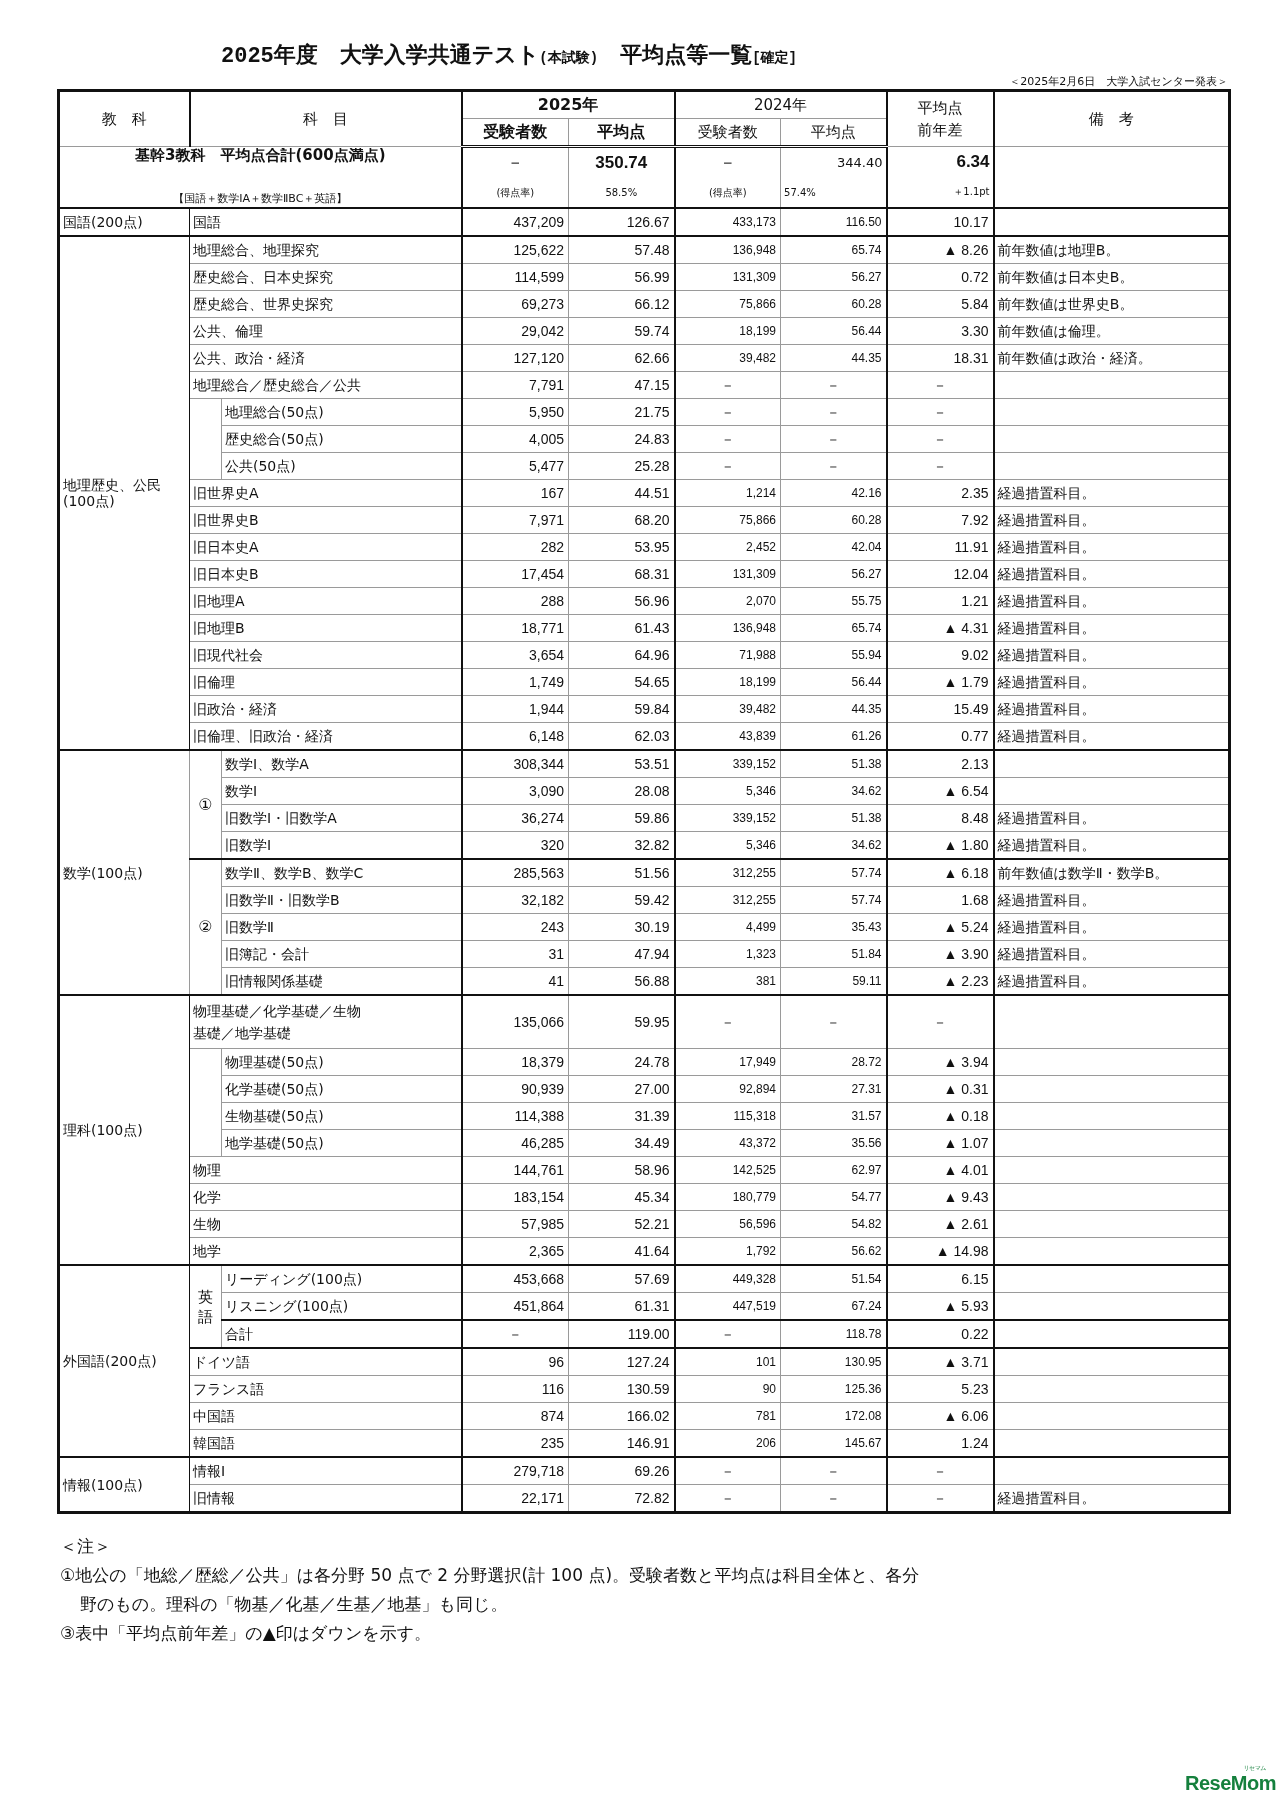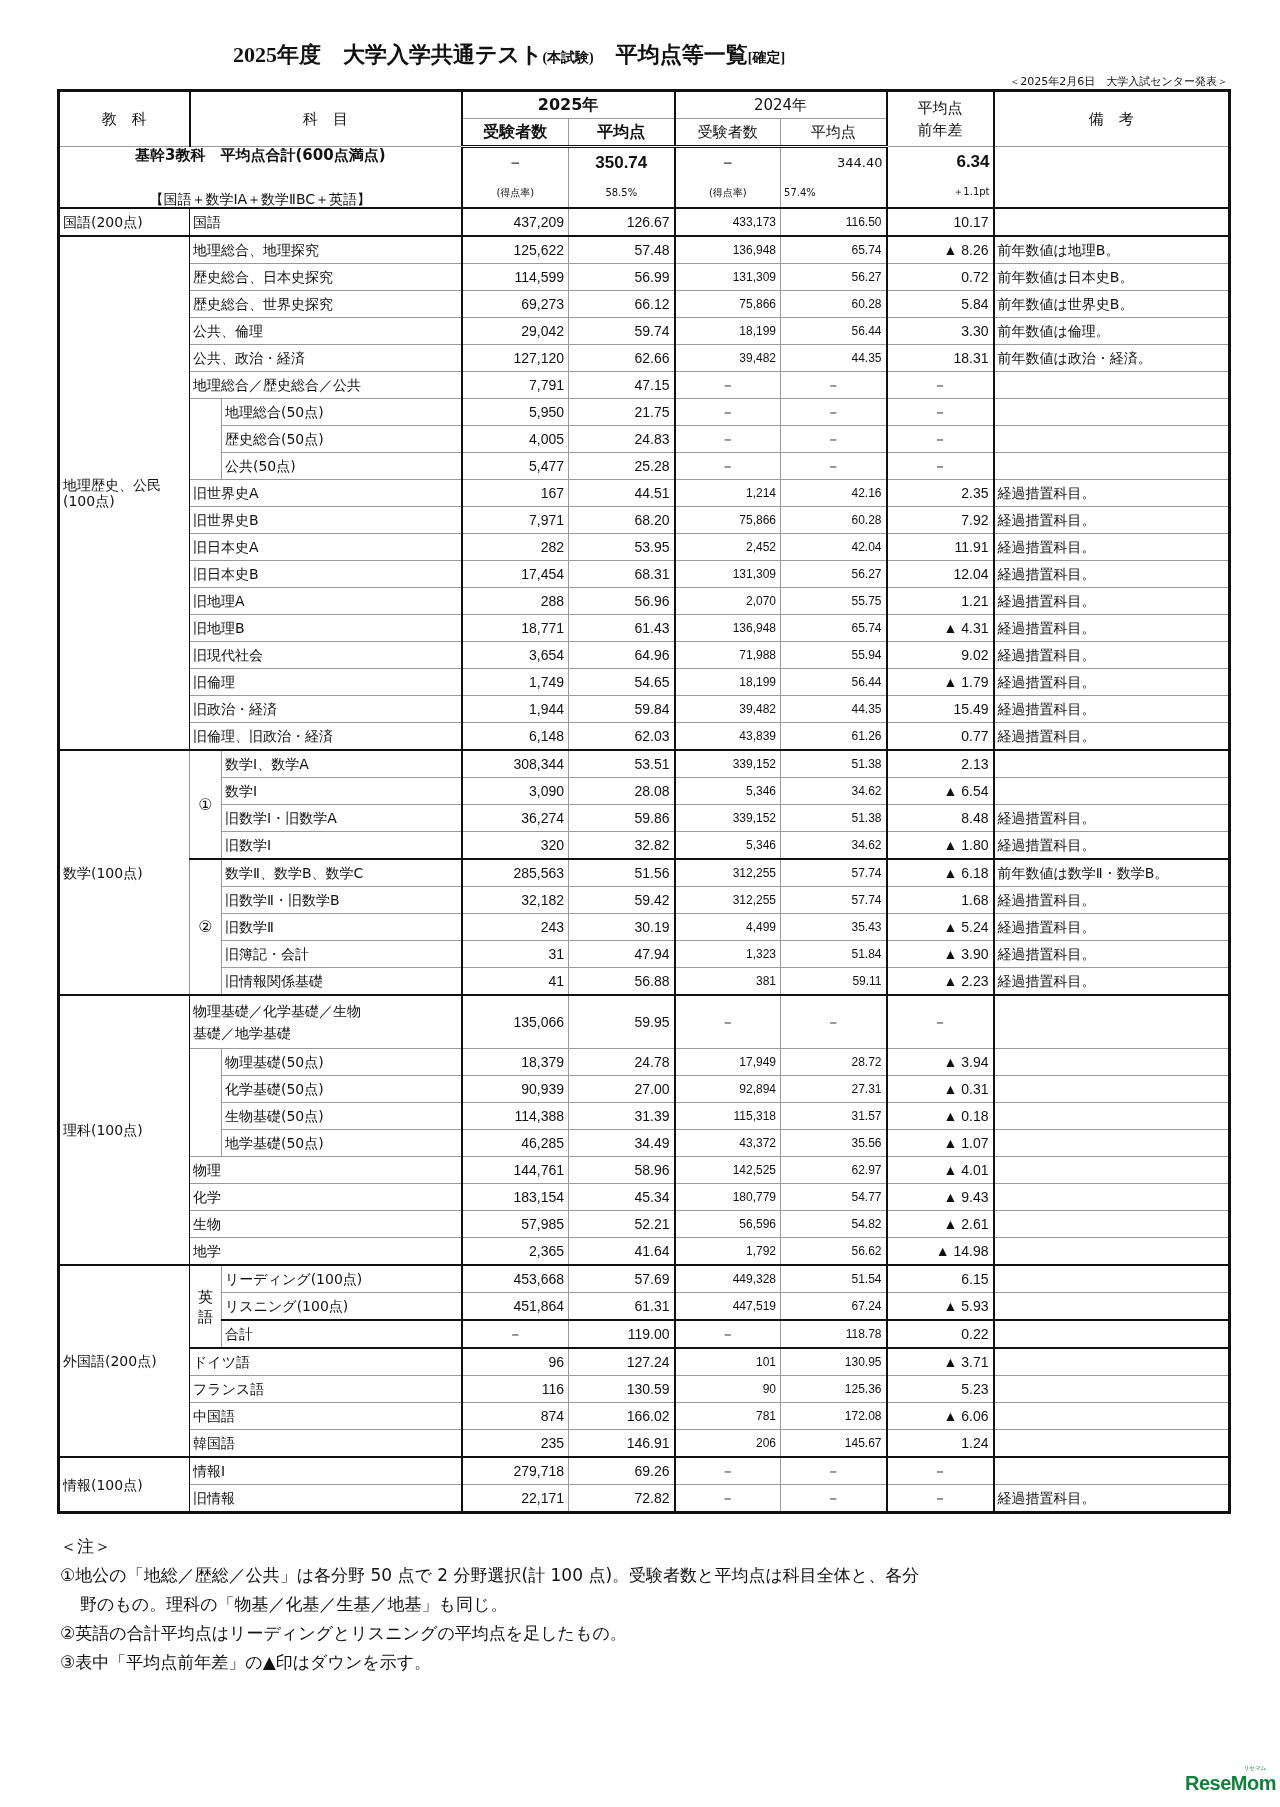--- a/index.html
+++ b/index.html
@@ -1,38 +1,38 @@
 <!DOCTYPE html>
 <html><head>
 <meta charset="utf-8">
 <style>
   html, body { margin: 0; padding: 0; background: #ffffff; }
   body { width: 1280px; height: 1807px; position: relative; overflow: hidden;
          font-family: "DejaVu Sans", sans-serif; color: #111; }
   .title { position: absolute; top: 40px; left: 0; width: 1018px; text-align: center;
-           font-family: Liberation Serif, serif; font-weight: bold; font-size: 22px; letter-spacing: 0px; }
+           font-family: Liberation Mono, monospace; font-weight: bold; font-size: 22px; letter-spacing: 0px; }
   .title .sub { font-size: 14px; font-weight: bold; }
   .date { position: absolute; top: 74px; right: 52px; font-size: 11px; }
   table.main { position: absolute; top: 89px; left: 57px; width: 1171px; border-collapse: collapse;
                table-layout: fixed; border: 3px solid #111; font-size: 14px; }
   table.main td { border: 1px solid #9a9a9a; padding: 0 3px; height: 26px; line-height: 16px;
                   white-space: nowrap; overflow: hidden; vertical-align: middle; }
   table.main td.num { text-align: right; font-family: "Liberation Sans", sans-serif; font-size: 14px; padding-right: 4px; }
   table.main td.num.s { font-size: 12px; }
   table.main td.dash { text-align: center; }
   table.main td.br { border-right: 2px solid #111; }
   table.main tr.sec td { border-top: 2px solid #111; }
   table.main td.cat { border-right: 1px solid #111; vertical-align: middle; font-size: 14px; }
   .hdr td { text-align: center; height: 25px; font-size: 15px; }
   .hdr .b { font-weight: bold; font-size: 16px; }
   .hdr-bottom td { border-bottom: 3px double #111 !important; }
   .kikan td { height: 66px; border-radius: 20px; }
   .kikan .lbl { text-align: center; white-space: normal; }
   .kikan .lbl .l1 { font-weight: bold; font-size: 15px; display: block; margin-bottom: 4px; }
-  .kikan .lbl .l2 { font-size: 14px; display: block; margin-top: 28px; }
+  .kikan .lbl .l2 { font-size: 11px; display: block; margin-top: 28px; }
   .kikan .cellc { text-align: center; font-size: 13px; }
   .kikan .big { font-weight: bold; font-size: 17px; display: block; font-family: "Liberation Sans", sans-serif; }
   .kikan .small { font-size: 10px; display: block; margin-top: 14px; }
   .kikan .rt { text-align: right; }
   .circ { text-align: center; font-size: 16px; border-right: 1px solid #9a9a9a; }
   .eng { text-align: center; font-size: 15px; white-space: normal !important; line-height: 20px !important; }
   .notes { position: absolute; top: 1532px; left: 60px; width: 1170px; font-size: 17px; line-height: 29px; }
   .notes .n { display: block; }
   .notes .cont { padding-left: 20px; }
   .logo { position: absolute; right: 4px; bottom: 12px; font-family: "Liberation Sans", sans-serif;
@@ -536,20 +536,19 @@
         <td class="dash br">－</td>
         <td>経過措置科目。</td>
       </tr>
     </tbody>
 </table>
 
 <div class="notes">
   <span class="n">＜注＞</span>
   <span class="n">①地公の「地総／歴総／公共」は各分野 50 点で 2 分野選択(計 100 点)。受験者数と平均点は科目全体と、各分</span>
   <span class="n cont">野のもの。理科の「物基／化基／生基／地基」も同じ。</span>
-  <span class="n">②英語の合計平均点はリーディングとリスニングの平均点を足したもの。</span>
   <span class="n">③表中「平均点前年差」の▲印はダウンを示す。</span>
 </div>
 
 <div class="logo">
   <span class="ruby">リセマム</span>
   <span>ReseMom</span>
 </div>
 
 </body></html>

